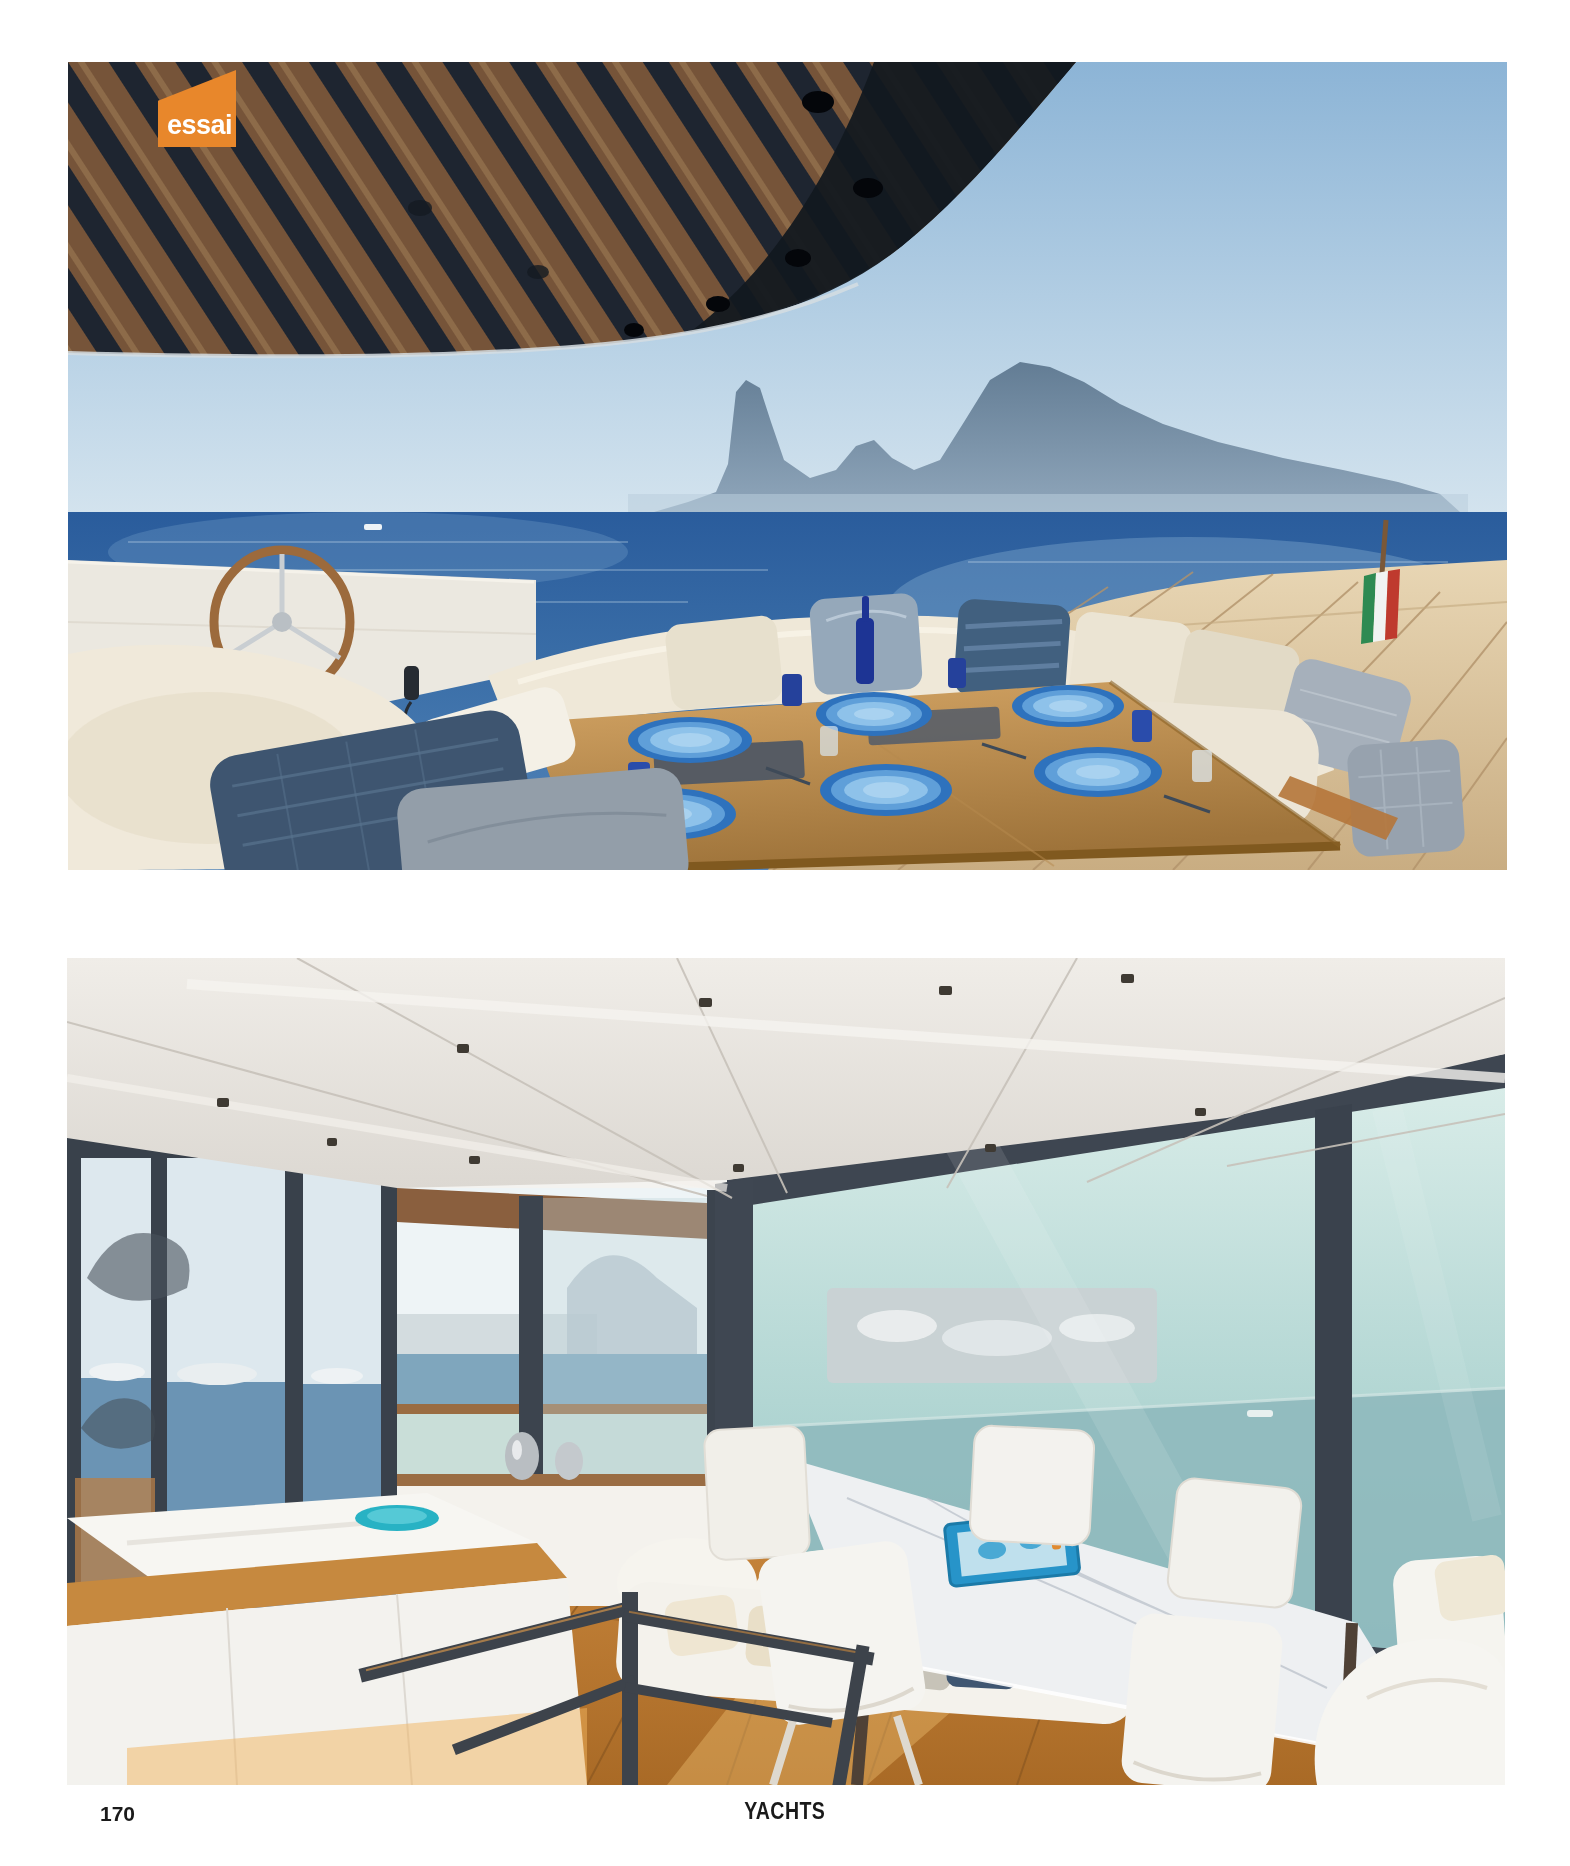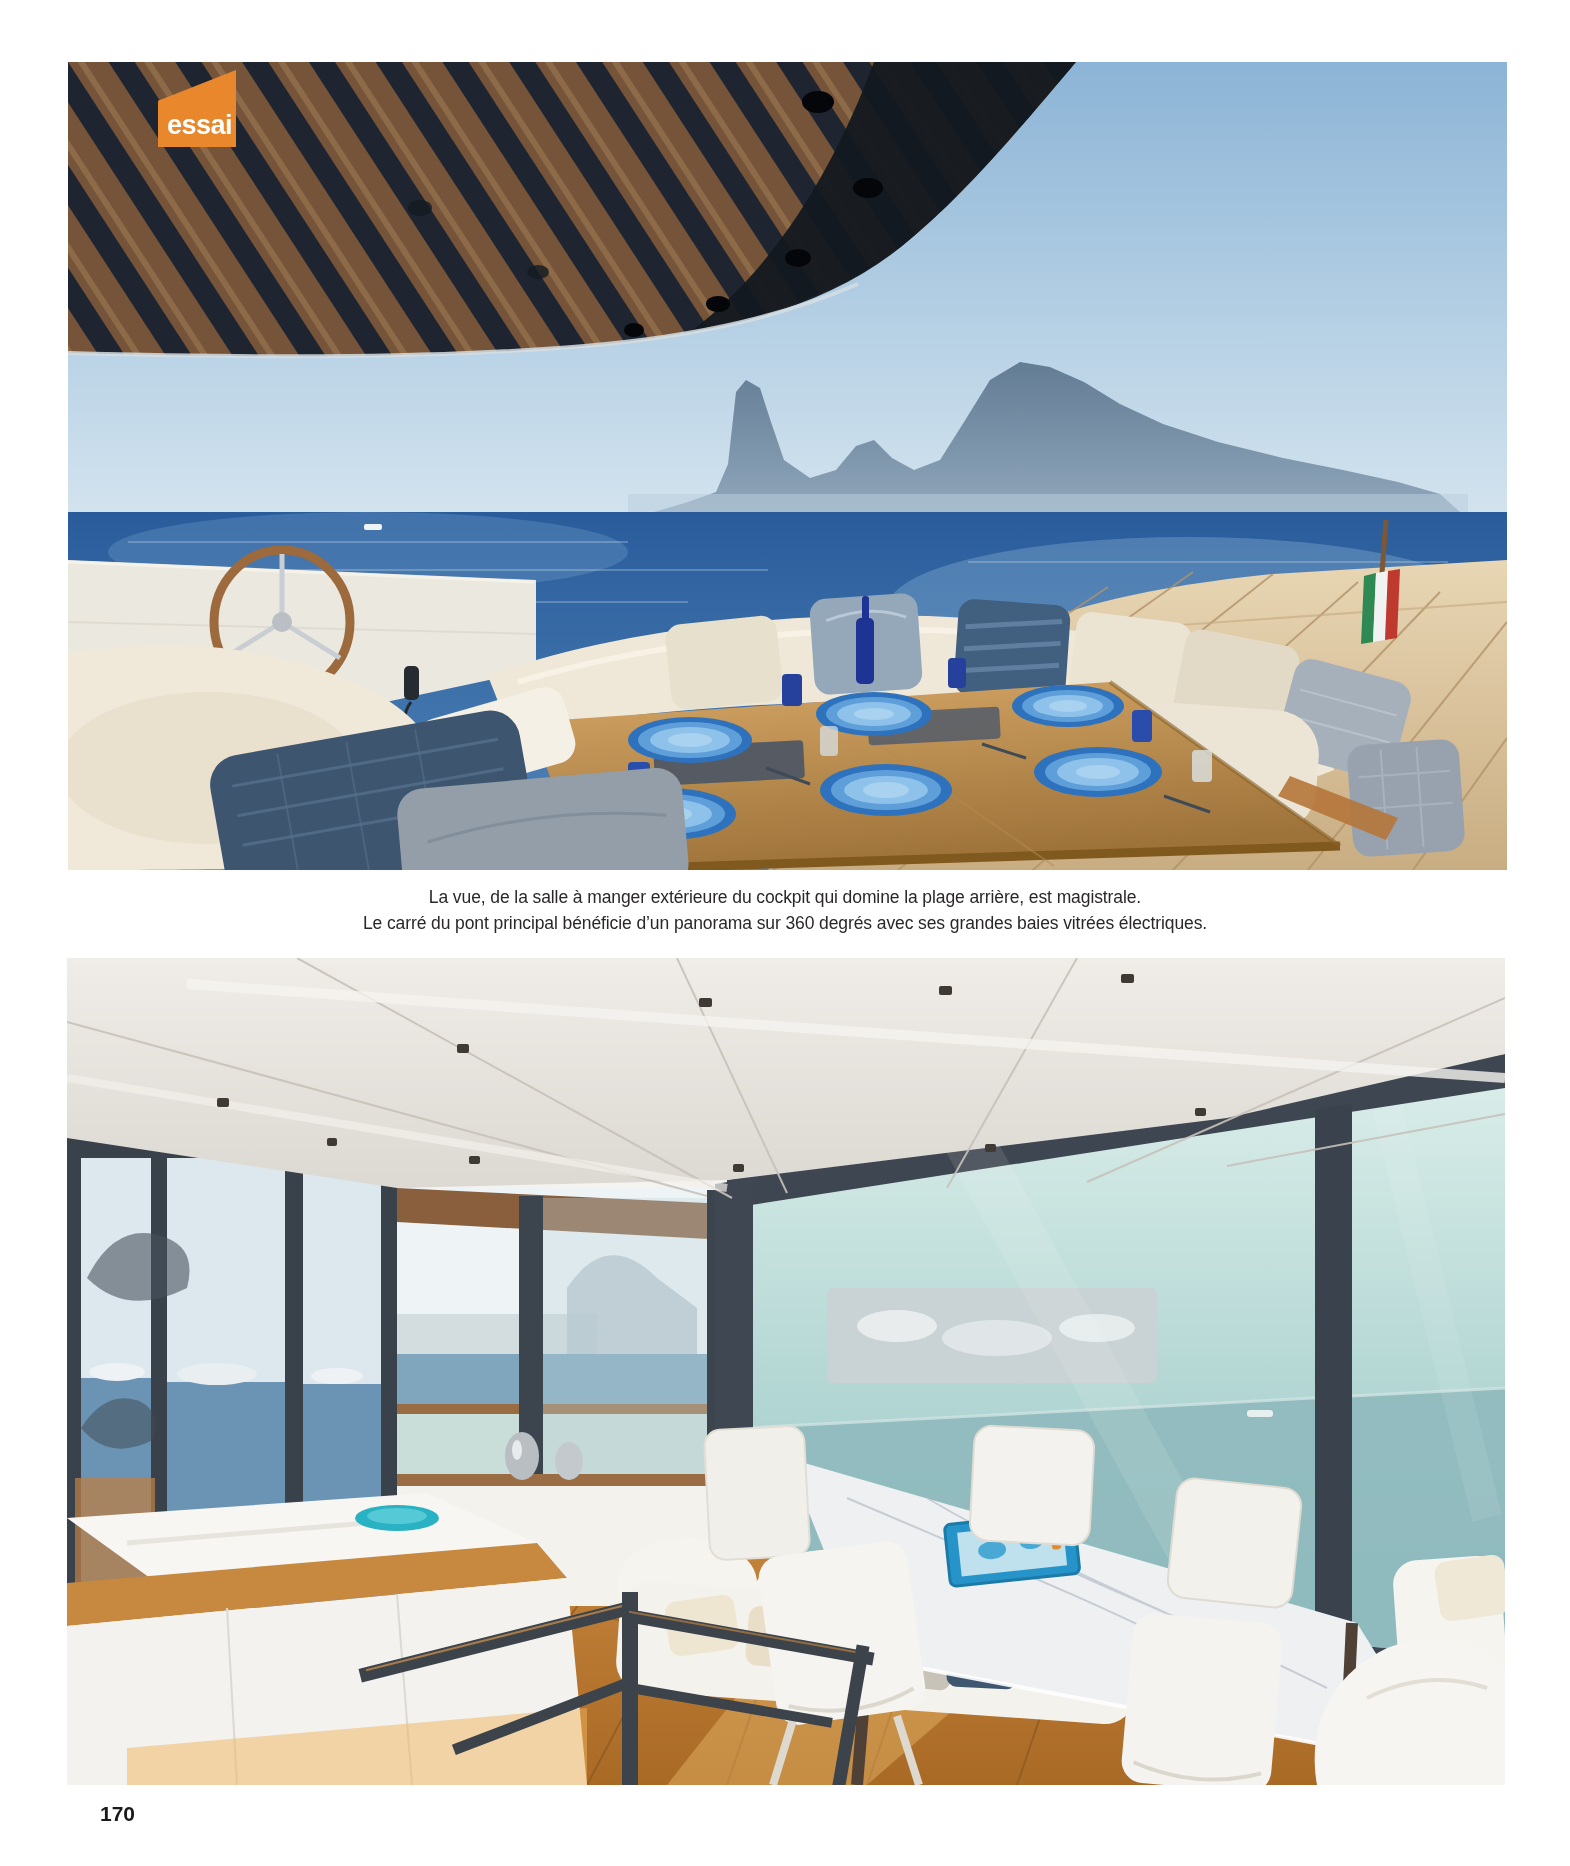--- a/index.html
+++ b/index.html
@@ -235,24 +235,20 @@
           <path d="M360,770 q120,-26 240,-6" stroke="#7e8a96" stroke-width="3" fill="none" opacity="0.8"></path>
         </g>
       </g>
     </svg>
   </figure>
 
   <div class="badge">
     <span>essai</span>
   </div>
 
-  <div class="caption">
-    <div>La vue, de la salle à manger extérieure du cockpit qui domine la plage arrière, est magistrale.</div>
-    <div>Le carré du pont principal bénéficie d’un panorama sur 360 degrés avec ses grandes baies vitrées électriques.</div>
-  </div>
 
   <figure class="photo-bottom">
     <svg viewBox="0 0 1438 827" preserveAspectRatio="none">
       <defs>
         <linearGradient id="ceil" x1="0" y1="0" x2="0" y2="1">
           <stop offset="0" stop-color="#f0ede8"></stop>
             <stop offset="1" stop-color="#dcd8d2"></stop>
         </linearGradient>
         <linearGradient id="aqua" x1="0" y1="0" x2="0" y2="1">
           <stop offset="0" stop-color="#d8ece8"></stop>
@@ -446,14 +442,17 @@
         <path d="M563,658 L800,700" stroke="#3d434b" stroke-width="13"></path>
         <path d="M563,654 L800,696" stroke="#b87f3f" stroke-width="2" opacity="0.7"></path>
         <path d="M795,694 L772,827" stroke="#3d434b" stroke-width="13"></path>
         <path d="M392,790 L563,724" stroke="#3d434b" stroke-width="11"></path>
         <path d="M563,730 L760,764" stroke="#3d434b" stroke-width="10"></path>
       </g>
     </svg>
   </figure>
 
   <div class="footer-num">170</div>
+  <div class="footer-mag">
+    <span>YACHTS</span>
+  </div>
 
 </div>
 
 </body></html>

